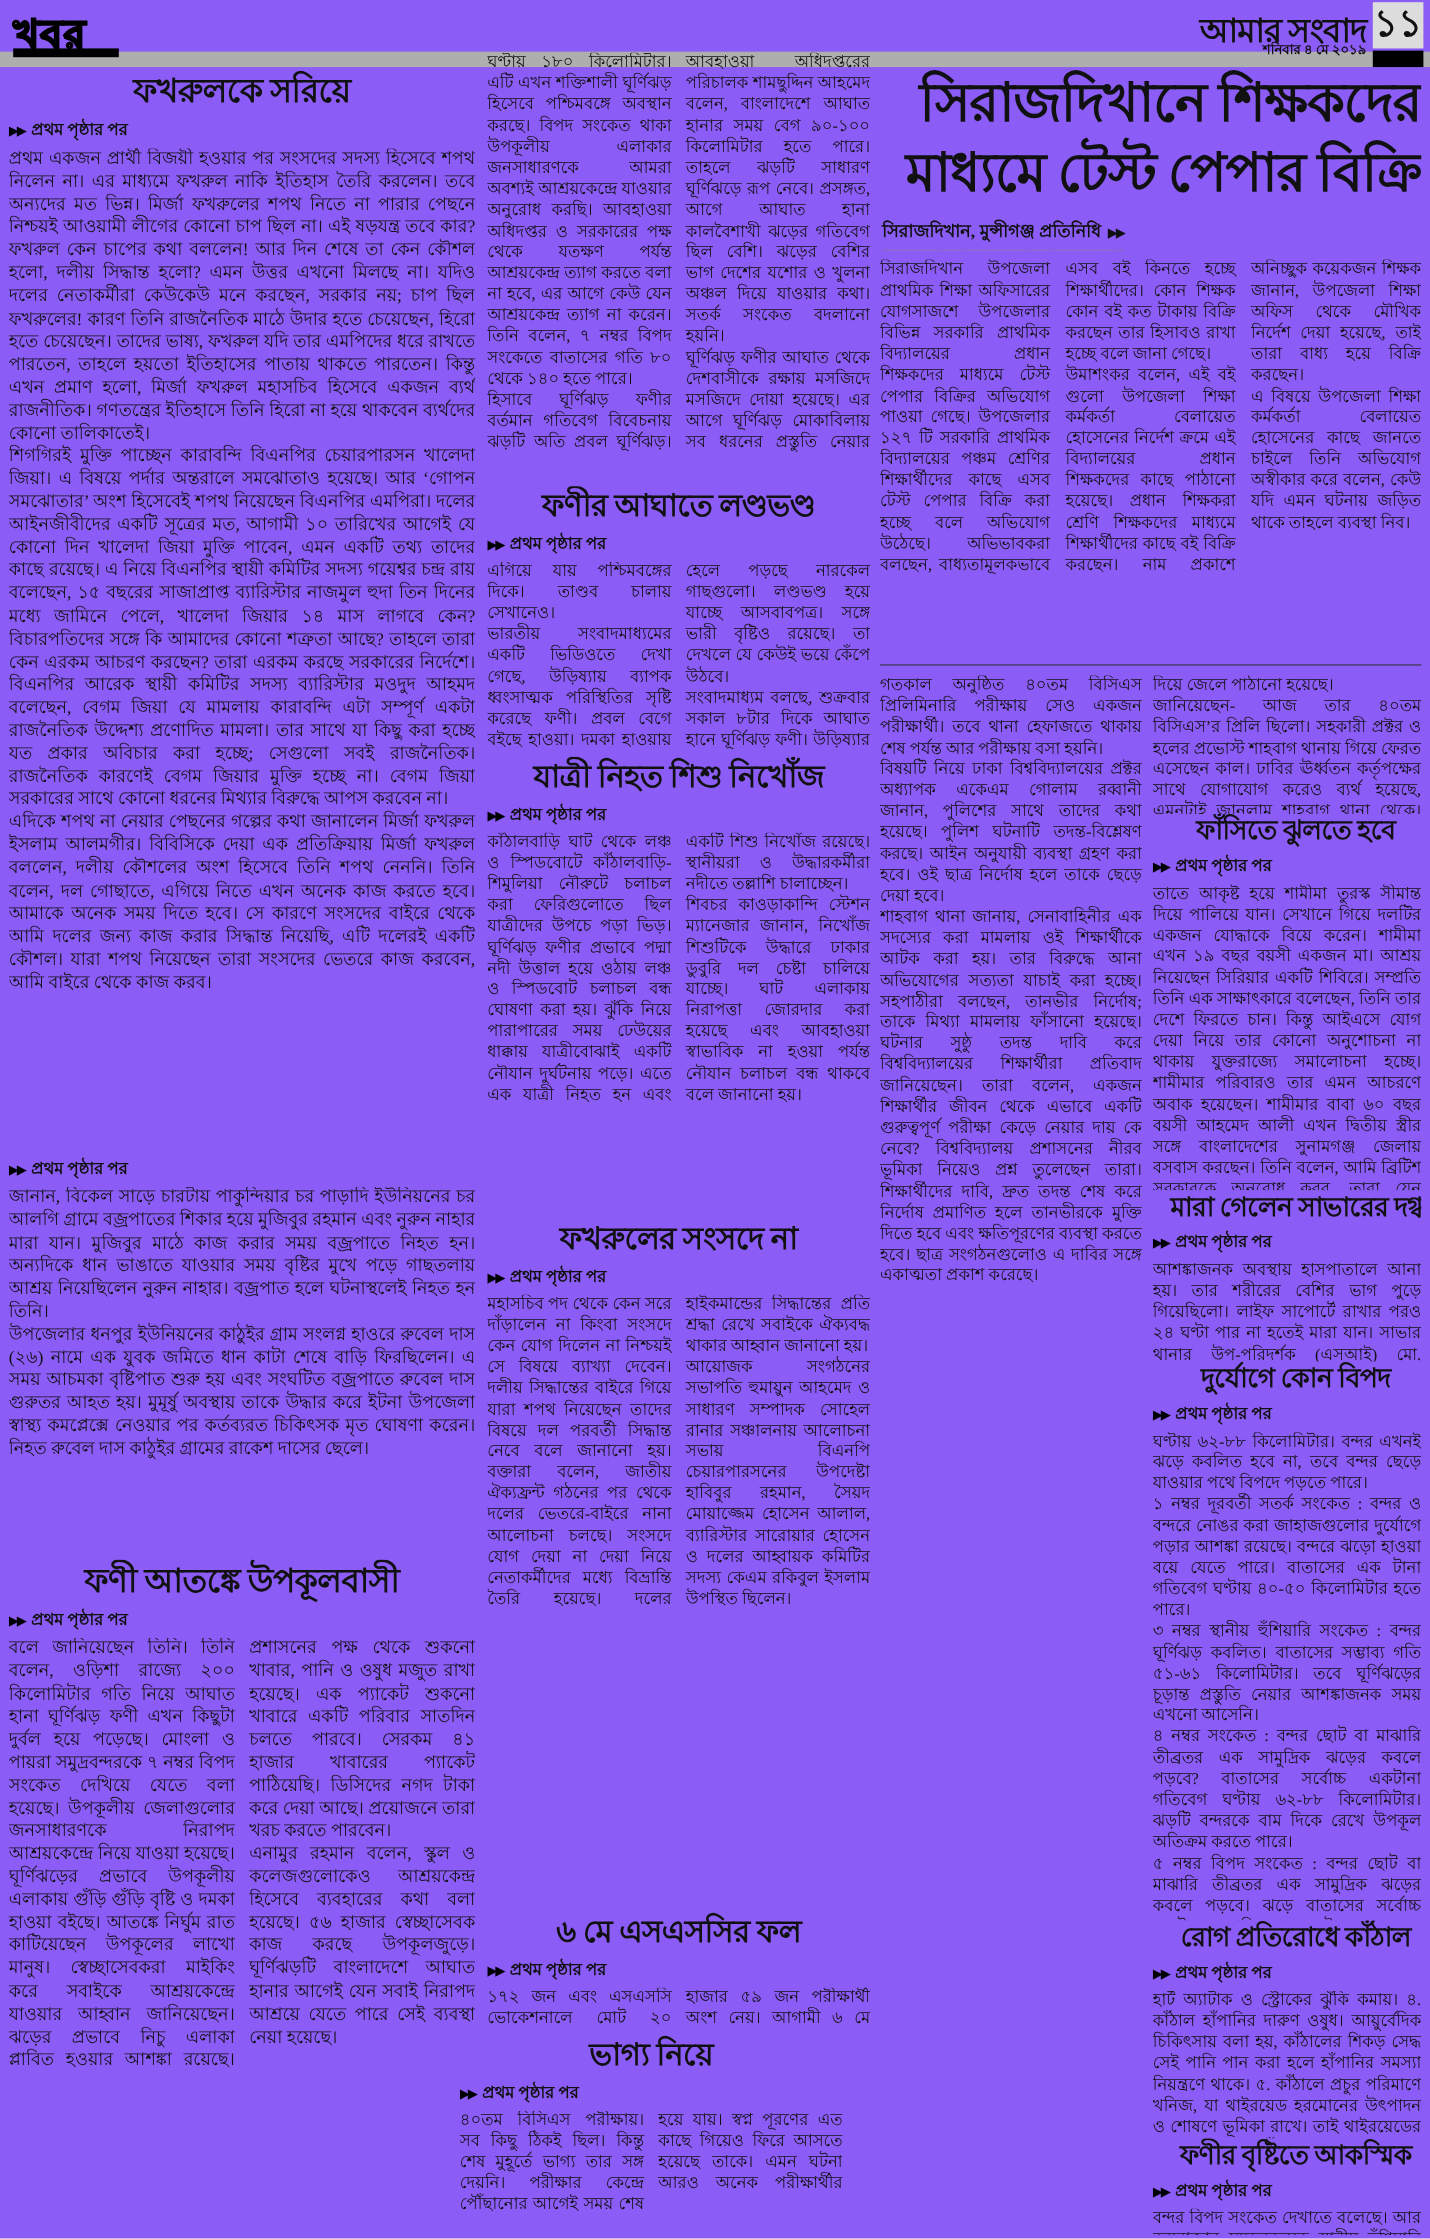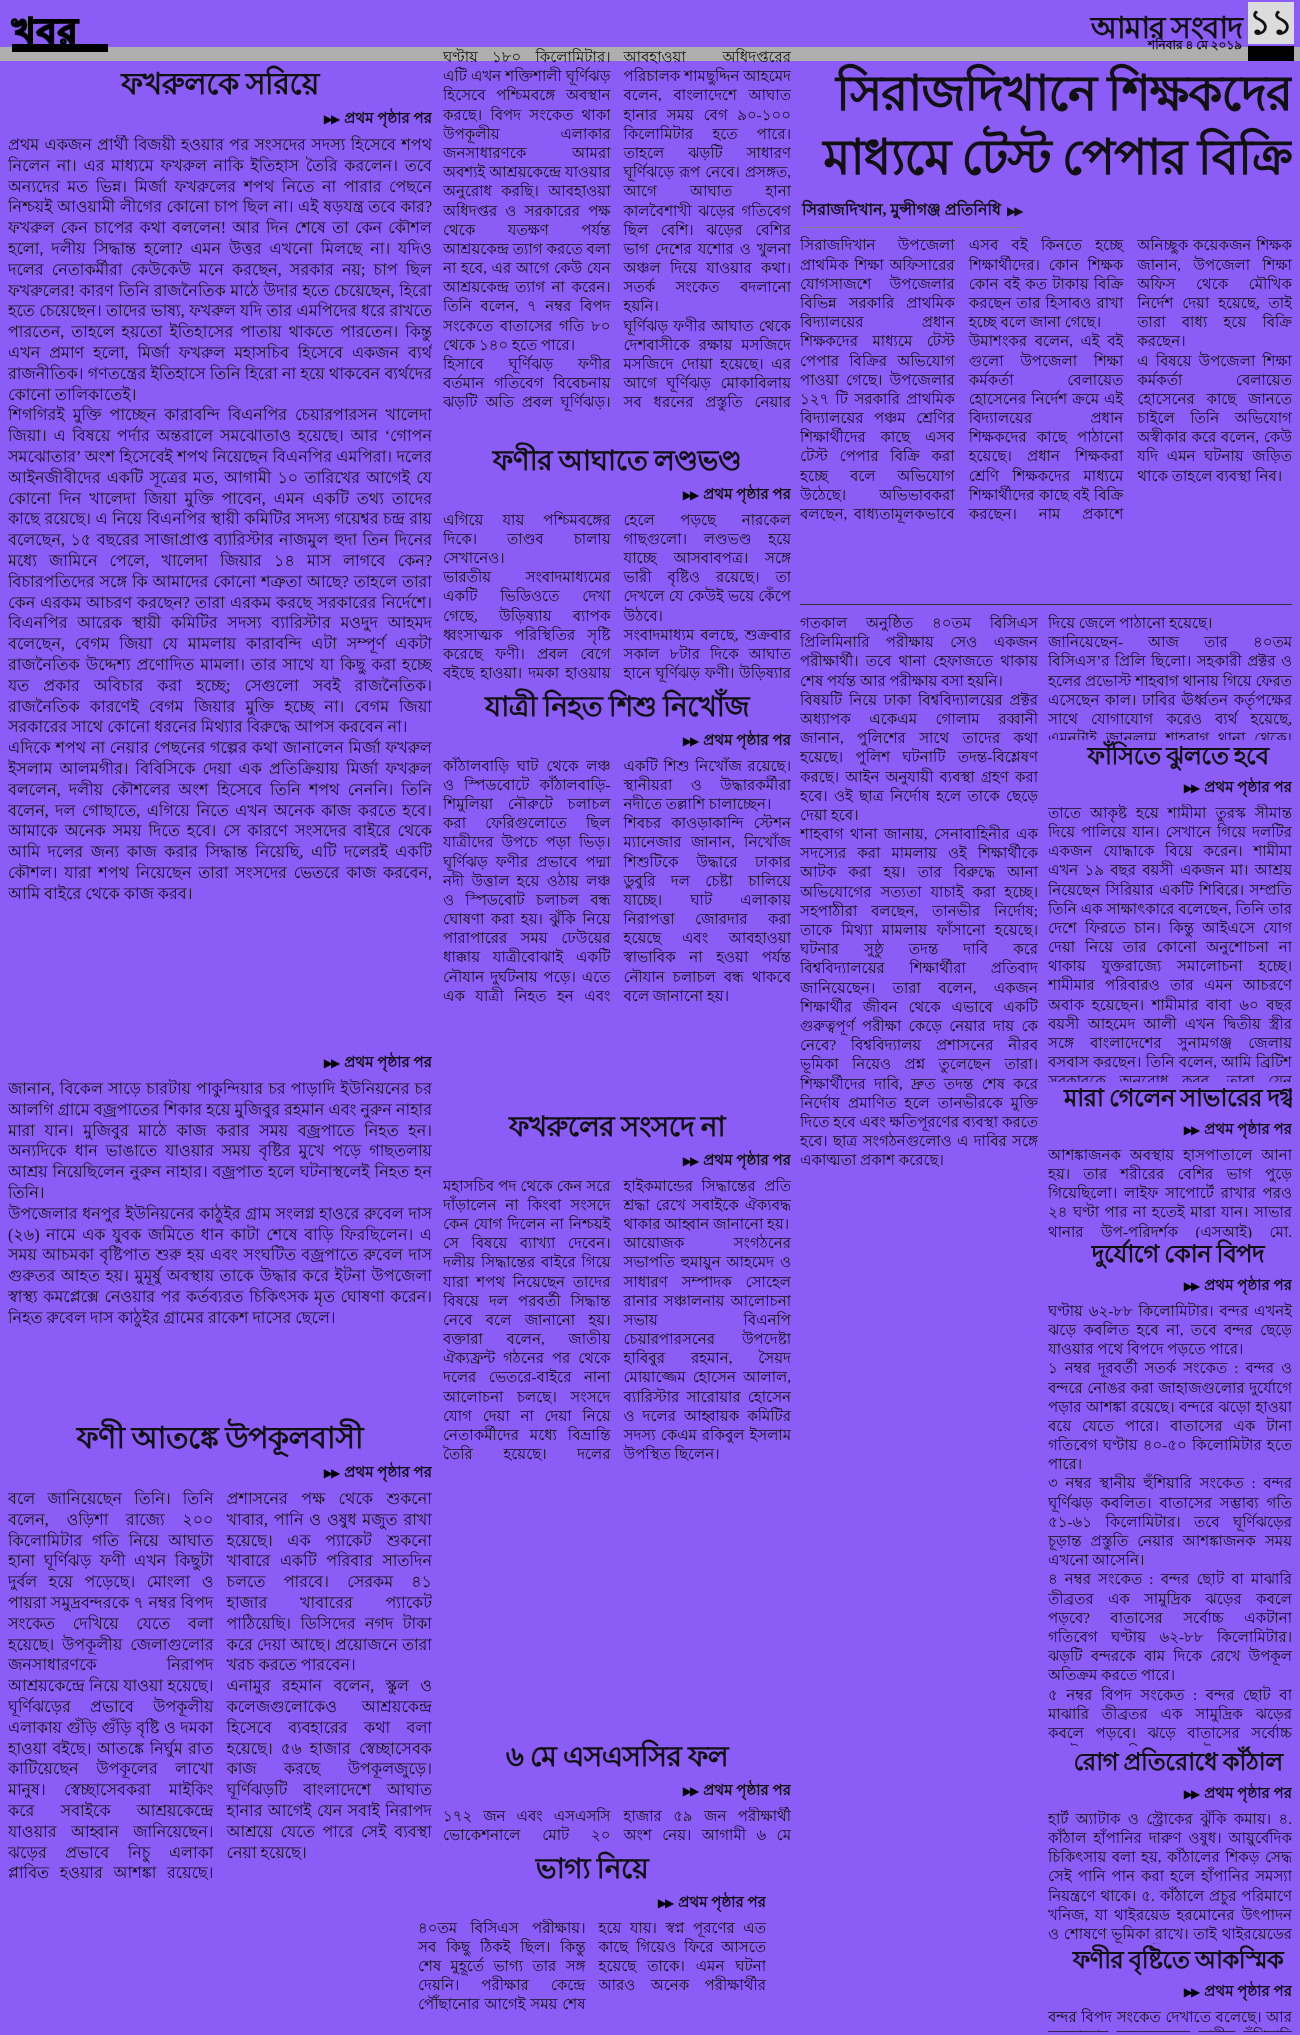--- a/index.html
+++ b/index.html
@@ -17,21 +17,21 @@
   .pagenum-box{position:absolute;left:1248px;top:2px;width:46px;height:42px;background:#dcdcdc;
         font-size:34px;font-weight:800;text-align:center;line-height:42px;z-index:3;}
   .pagenum-strip{position:absolute;left:1248px;top:46px;width:46px;height:15px;background:#000;z-index:4;}
   
   .art{position:absolute;overflow:hidden;}
   .hl{font-weight:800;text-align:center;line-height:1.2;letter-spacing:-0.5px;}
   .hl-left{font-size:30px;margin:2px 0 4px 0;}
   .hl-mid{font-size:28px;margin:2px 0 4px 0;}
   .hl-right{font-size:24px;margin:2px 0 4px 16px;white-space:nowrap;}
   .hl-big{font-size:49px;font-weight:700;text-align:right;line-height:1.3;letter-spacing:-1px;margin:0 0 6px 0;}
-  .marker{font-size:15px;font-weight:700;margin:0 0 4px 0;text-align:right;}
+  .marker{font-size:15px;font-weight:700;margin:0 0 4px 0;}
   .marker .arrows{color:#000;font-size:12px;letter-spacing:-2px;margin-right:6px;}
   .body{font-size:16px;line-height:1.3;text-align:justify;white-space:pre-line;overflow:hidden;}
   .body-sm{font-size:15px;line-height:1.28;}
   .cols2{column-count:2;column-gap:13px;}
   .cols3{column-count:3;column-gap:14px;}
   .byline{display:inline-block;font-size:16px;font-weight:700;border-bottom:1px dotted #888;
         padding-bottom:3px;margin:2px 0 8px 2px;}
   .byline .arrows{font-size:12px;letter-spacing:-2px;margin-left:6px;}
   .rule{position:absolute;left:800px;top:604px;width:492px;height:1px;background:#333;}
 </style>

